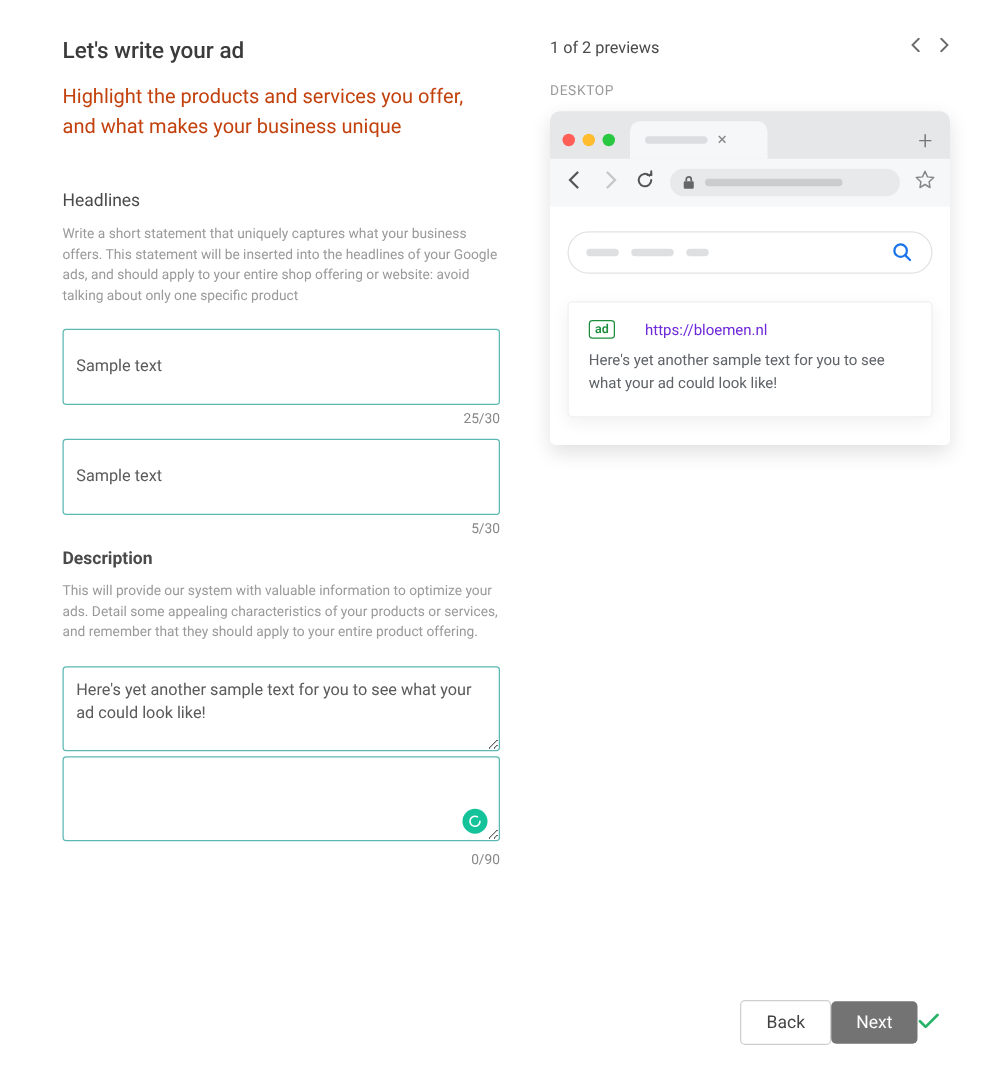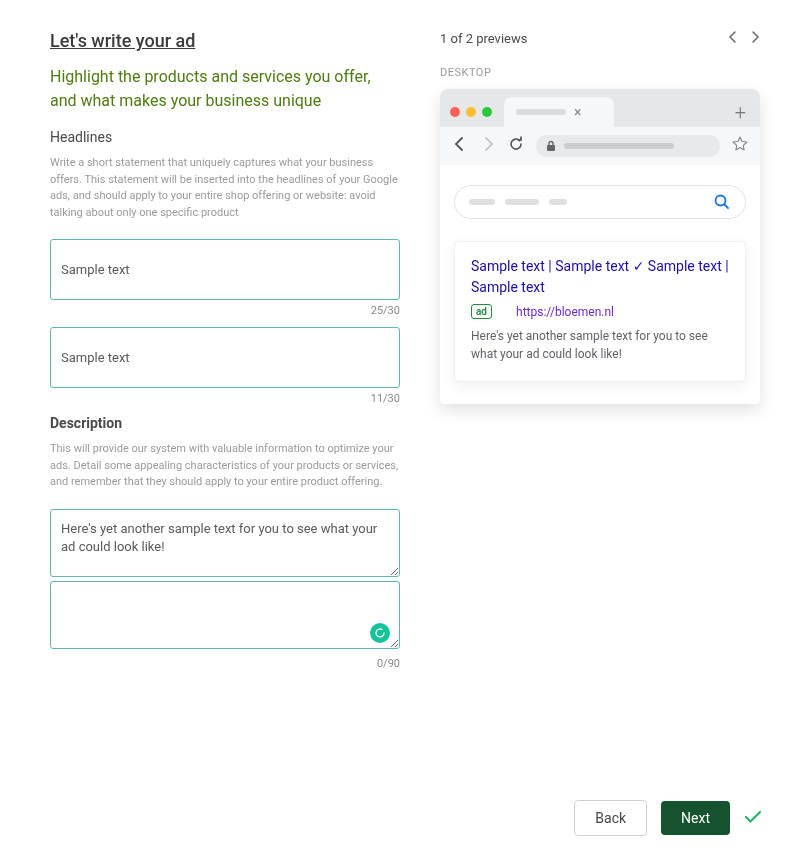--- a/index.html
+++ b/index.html
@@ -22,28 +22,27 @@
     }
     .right-col {
       flex: 1;
       max-width: 320px;
     }
     .page-title {
       font-size: 18px;
       font-weight: 500;
       color: #3b3b3b;
       margin-bottom: 14px;
-      text-decoration: underline;
     }
     .page-subtitle {
       font-size: 16px;
       font-weight: 400;
-      color: #4d7c0f;
+      color: #c2410c;
       line-height: 1.5;
-      margin-bottom: 16px;
+      margin-bottom: 40px;
     }
     .section-label {
       font-size: 14px;
       color: #4a4a4a;
       font-weight: 400;
       margin-bottom: 10px;
     }
     .section-help {
       font-size: 11px;
       color: #9a9a9a;
@@ -254,41 +253,40 @@
     .ad-desc {
       color: #5f6368;
       font-size: 12px;
       line-height: 1.5;
     }
 
     
     .footer {
       position: absolute;
       bottom: 26px;
-      right: 36px;
-      display: flex;
-      align-items: center;
-      gap: 14px;
+      right: 46px;
+      display: flex;
+      align-items: center;
       justify-content: flex-end;
     }
     .btn {
       padding: 9px 20px;
       border-radius: 4px;
       font-size: 14px;
       cursor: pointer;
       border: none;
       font-family: inherit;
     }
     .btn-back {
       background: #fff;
       border: 1px solid #cfcfcf;
       color: #444;
     }
     .btn-next {
-      background: #14532d;
+      background: #737373;
       color: #fff;
     }
     .check-icon {
       color: #27b46a;
     }
   </style>
 </head>
 <body>
 
 <div class="container">
@@ -297,21 +295,21 @@
     <p class="page-subtitle">Highlight the products and services you offer, and what makes your business unique</p>
 
     <div class="section-label">Headlines</div>
     <div class="section-help">Write a short statement that uniquely captures what your business offers. This statement will be inserted into the headlines of your Google ads, and should apply to your entire shop offering or website: avoid talking about only one specific product</div>
 
     <input class="input-field" value="Sample text" style="">
 
     <div class="char-count">25/30</div>
 
     <input class="input-field" value="Sample text" style="">
-    <div class="char-count">11/30</div>
+    <div class="char-count">5/30</div>
 
     <div class="section-label" style="margin-top:0;font-weight:bold;">Description</div>
     <div class="section-help">This will provide our system with valuable information to optimize your ads. Detail some appealing characteristics of your products or services, and remember that they should apply to your entire product offering.</div>
 
     <div class="textarea-wrapper">
       <textarea class="textarea-field" style="">Here's yet another sample text for you to see what your ad could look like!</textarea>
     </div>
 
     <div class="textarea-wrapper">
       <textarea class="textarea-field" style=""></textarea>
@@ -393,21 +391,20 @@
             <div class="search-ph" style="width:26px"></div>
             <div class="search-ph" style="width:34px"></div>
             <div class="search-ph" style="width:18px"></div>
           </div>
           <svg width="18" height="18" viewBox="0 0 18 18">
               <circle cx="7.5" cy="7.5" r="5" stroke="#1a73e8" stroke-width="1.8" fill="none"></circle>
               <path d="M11.5 11.5L15 15" stroke="#1a73e8" stroke-width="1.8" stroke-linecap="round"></path>
             </svg>
         </div>
         <div class="ad-result">
-          <div class="ad-headline">Sample text | Sample text ✓ Sample text | Sample text</div>
           <div class="ad-url-row">
             <span class="ad-badge">ad</span>
             <span class="ad-url">https://bloemen.nl</span>
           </div>
           <div class="ad-desc">Here's yet another sample text for you to see what your ad could look like!</div>
         </div>
       </div>
     </div>
   </div>
 </div>

